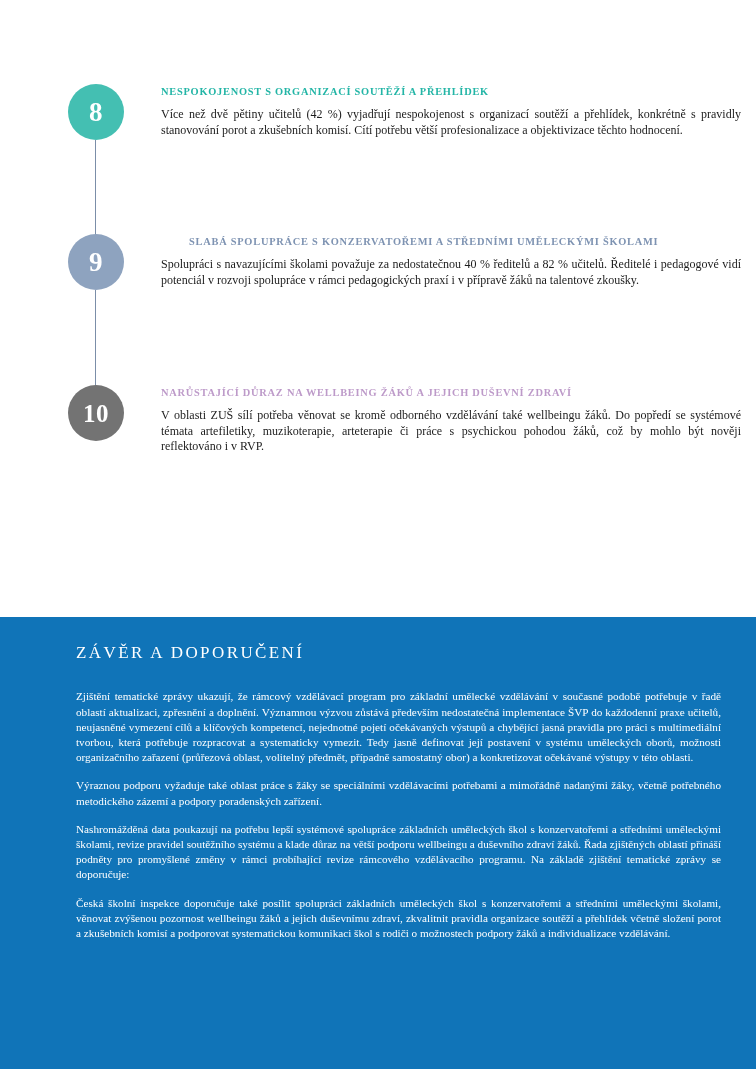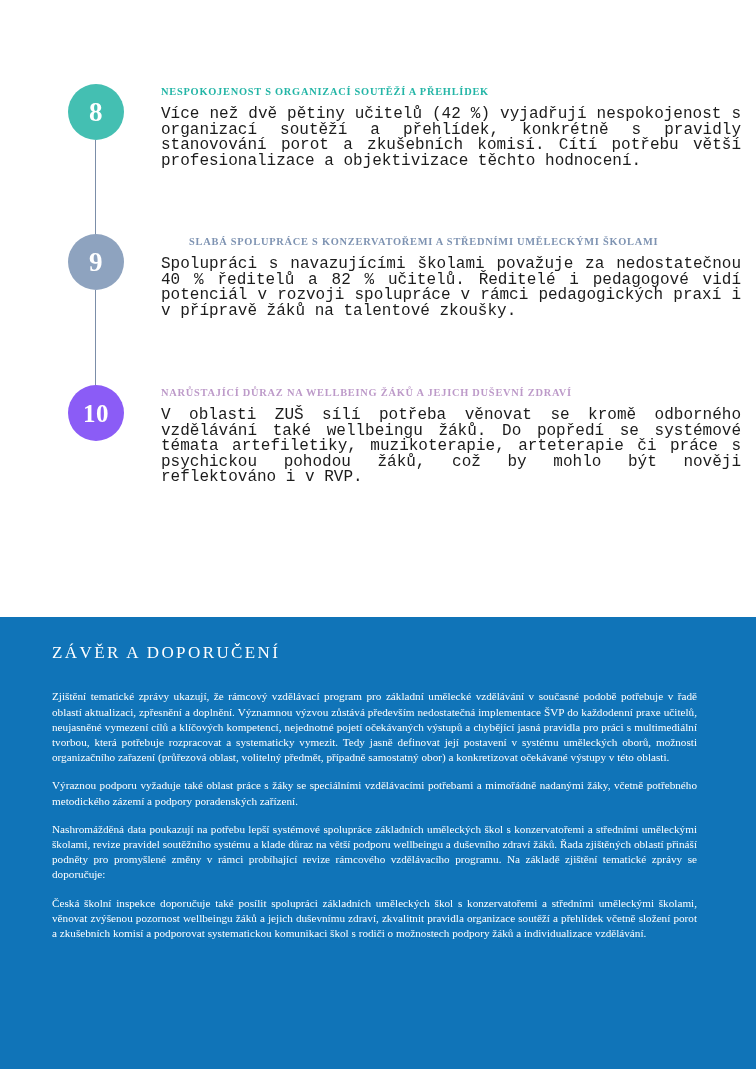--- a/index.html
+++ b/index.html
@@ -85,37 +85,37 @@
     font-size: 10.4px;
     font-weight: 700;
     letter-spacing: 0.75px;
     text-transform: uppercase;
     margin: 0 0 9px 0;
     line-height: 1.2;
     white-space: nowrap;
   }
 
   .tl-text {
-    font-family: Liberation Mono, monospace;
-    font-size: 16px;
+    font-family: Liberation Serif, serif;
+    font-size: 12px;
     line-height: 15.4px;
     color: #1c1c1c;
     text-align: justify;
     margin: 0;
     hyphens: manual;
   }
 
   
   #item-8  { top: 84px; }
   #item-9  { top: 234px; }
   #item-10 { top: 385px; }
 
   #item-8  .tl-circle { background: #44bfb2; }
   #item-9  .tl-circle { background: #8ea3bf; }
-  #item-10 .tl-circle { background: #8b5cf6; font-size: 25px; }
+  #item-10 .tl-circle { background: #737373; font-size: 25px; }
 
   #item-8  .tl-heading { color: #23b5a6; }
   #item-9  .tl-heading { color: #7e93b2; padding-left: 28px; }
   #item-10 .tl-heading { color: #bd9ac9; }
 
   #item-8  .tl-connector { height: 96px; }
   #item-9  .tl-connector { height: 96px; }
 
   #item-8  .tl-body { top: 2px; }
   #item-9  .tl-body { top: 2px; }
@@ -127,21 +127,21 @@
     left: 0;
     top: 617px;
     width: 756px;
     height: 452px;
     background: #1074b8;
     box-sizing: border-box;
   }
 
   .conclusion-inner {
     position: absolute;
-    left: 52px;
+    left: 76px;
     top: 26px;
     width: 645px;
   }
 
   .conclusion-title {
     font-family: "Liberation Serif", serif;
     color: #ffffff;
     font-size: 17px;
     font-weight: 400;
     letter-spacing: 2.4px;

